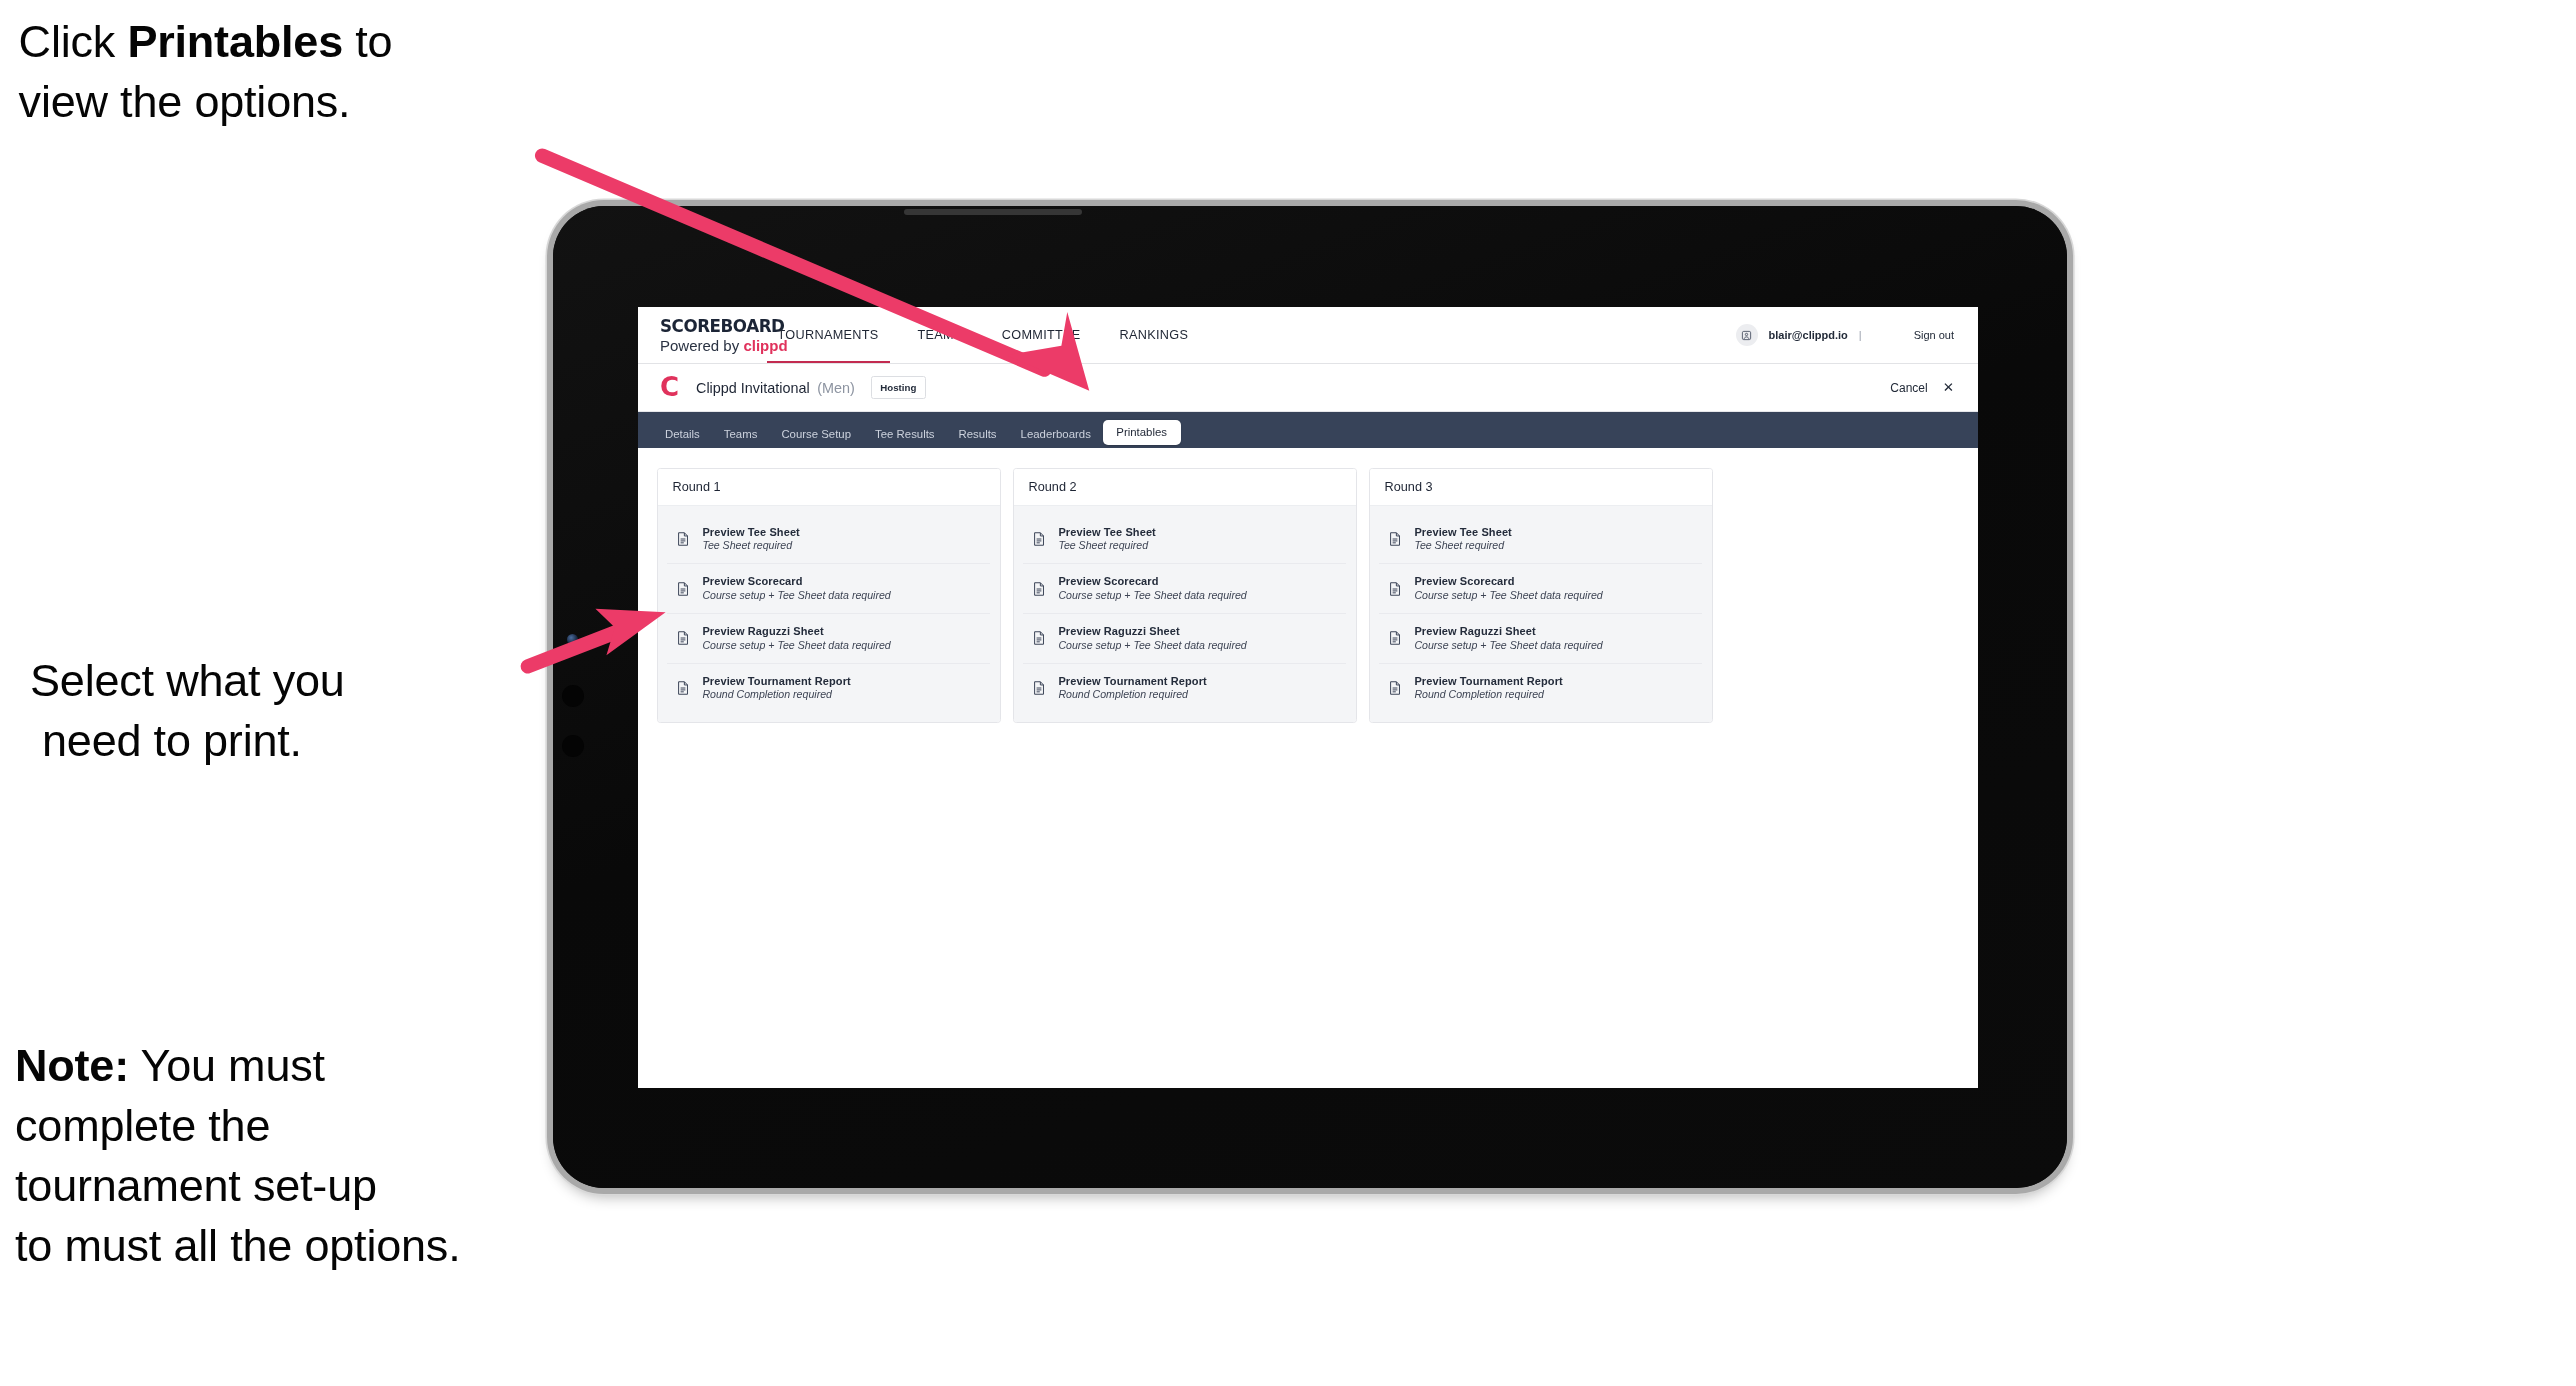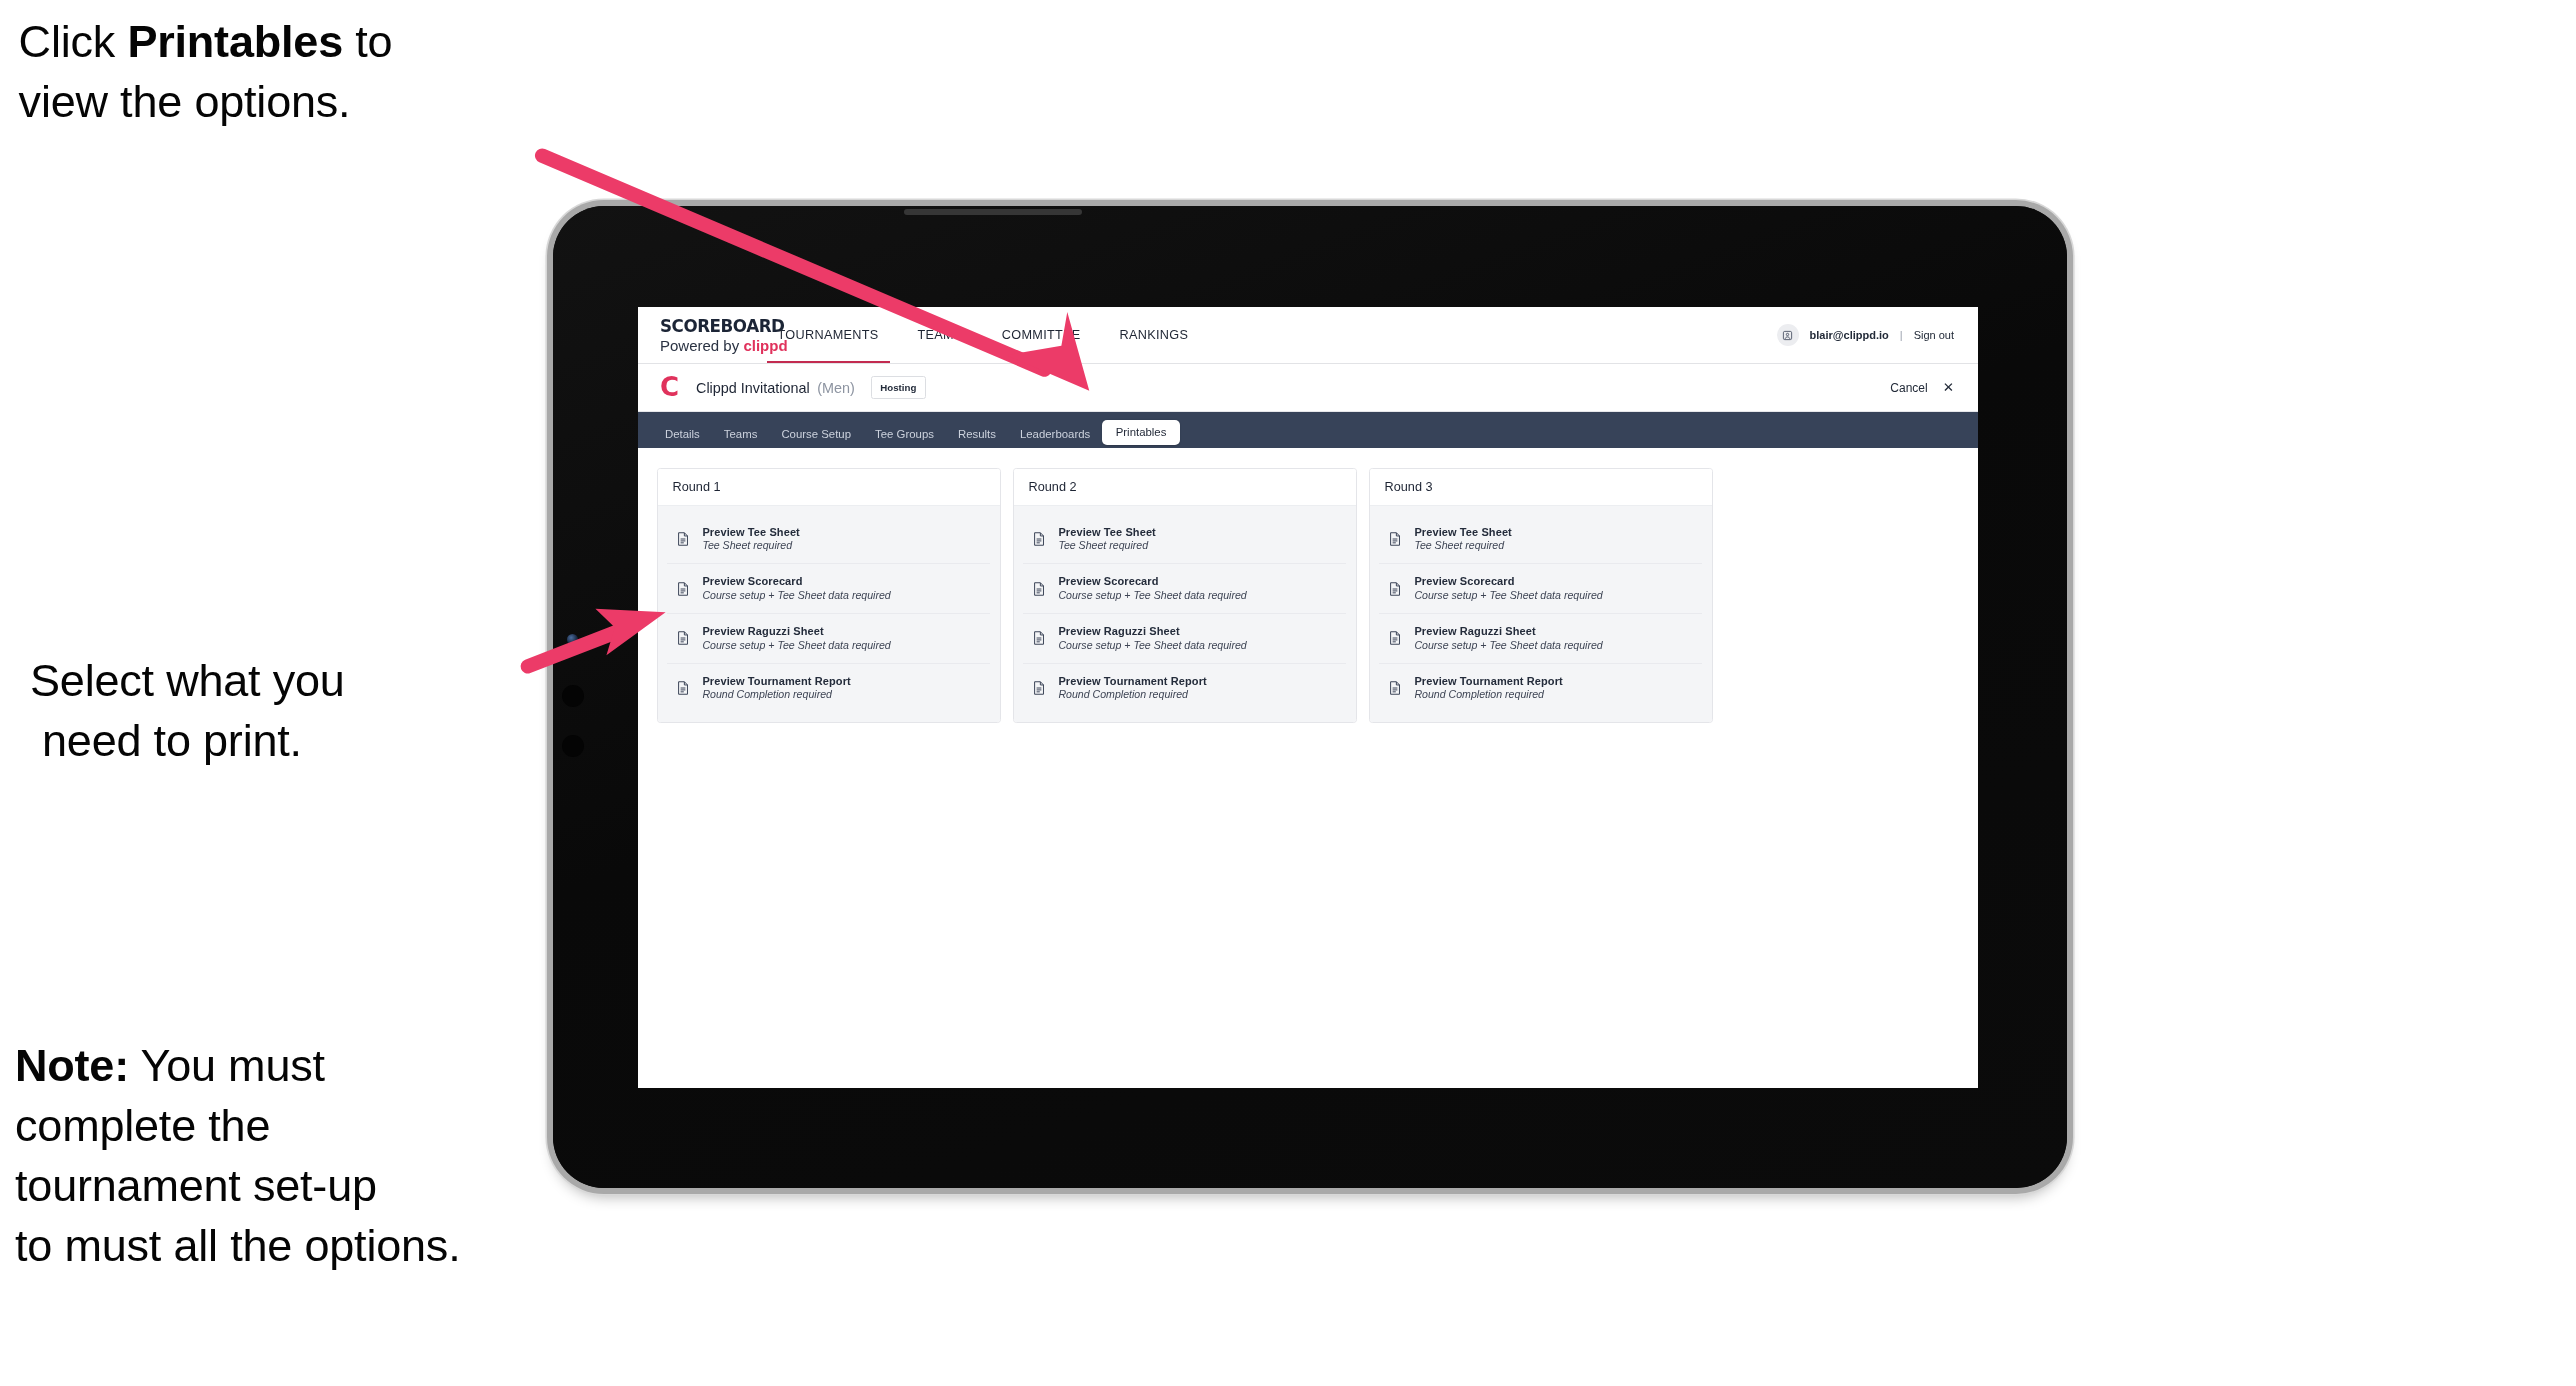--- a/index.html
+++ b/index.html
@@ -152,21 +152,21 @@
   #user-avatar {
     width: 22px; height: 22px;
     border-radius: 50%;
     background: #ecedf0;
     display: flex; align-items: center; justify-content: center;
     color: #4a5263;
     font-size: 10px;
   }
   #user-email { font-size: 11px; color: #222a38; font-weight: bold; }
   #sep-pipe   { font-size: 11px; color: #9aa0ac; }
-  #signout    { font-size: 11px; color: #222a38; cursor: pointer; }
+  #signout    { font-size: 11px; color: #222a38; cursor: pointer; margin-left: 41px; }
 
   
   #tournament-bar {
     height: 47px;
     background: #fff;
     border-bottom: 0.8px solid #e6e7ea;
     display: flex;
     align-items: center;
     padding: 0 24px 0 22px;
   }
@@ -341,21 +341,21 @@
       <div id="cancel-area">
         <span>Cancel</span>
         <span id="cancel-x">✕</span>
       </div>
     </div>
 
     <div id="tabstrip">
       <div class="tab">Details</div>
       <div class="tab">Teams</div>
       <div class="tab">Course Setup</div>
-      <div class="tab">Tee Groups</div>
+      <div class="tab">Tee Results</div>
       <div class="tab">Results</div>
       <div class="tab">Leaderboards</div>
       <div class="tab active">Printables</div>
     </div>
 
     <div id="board">
 
       <div class="round-col">
         <div class="round-head">Round 1</div>
         <div class="round-body">

